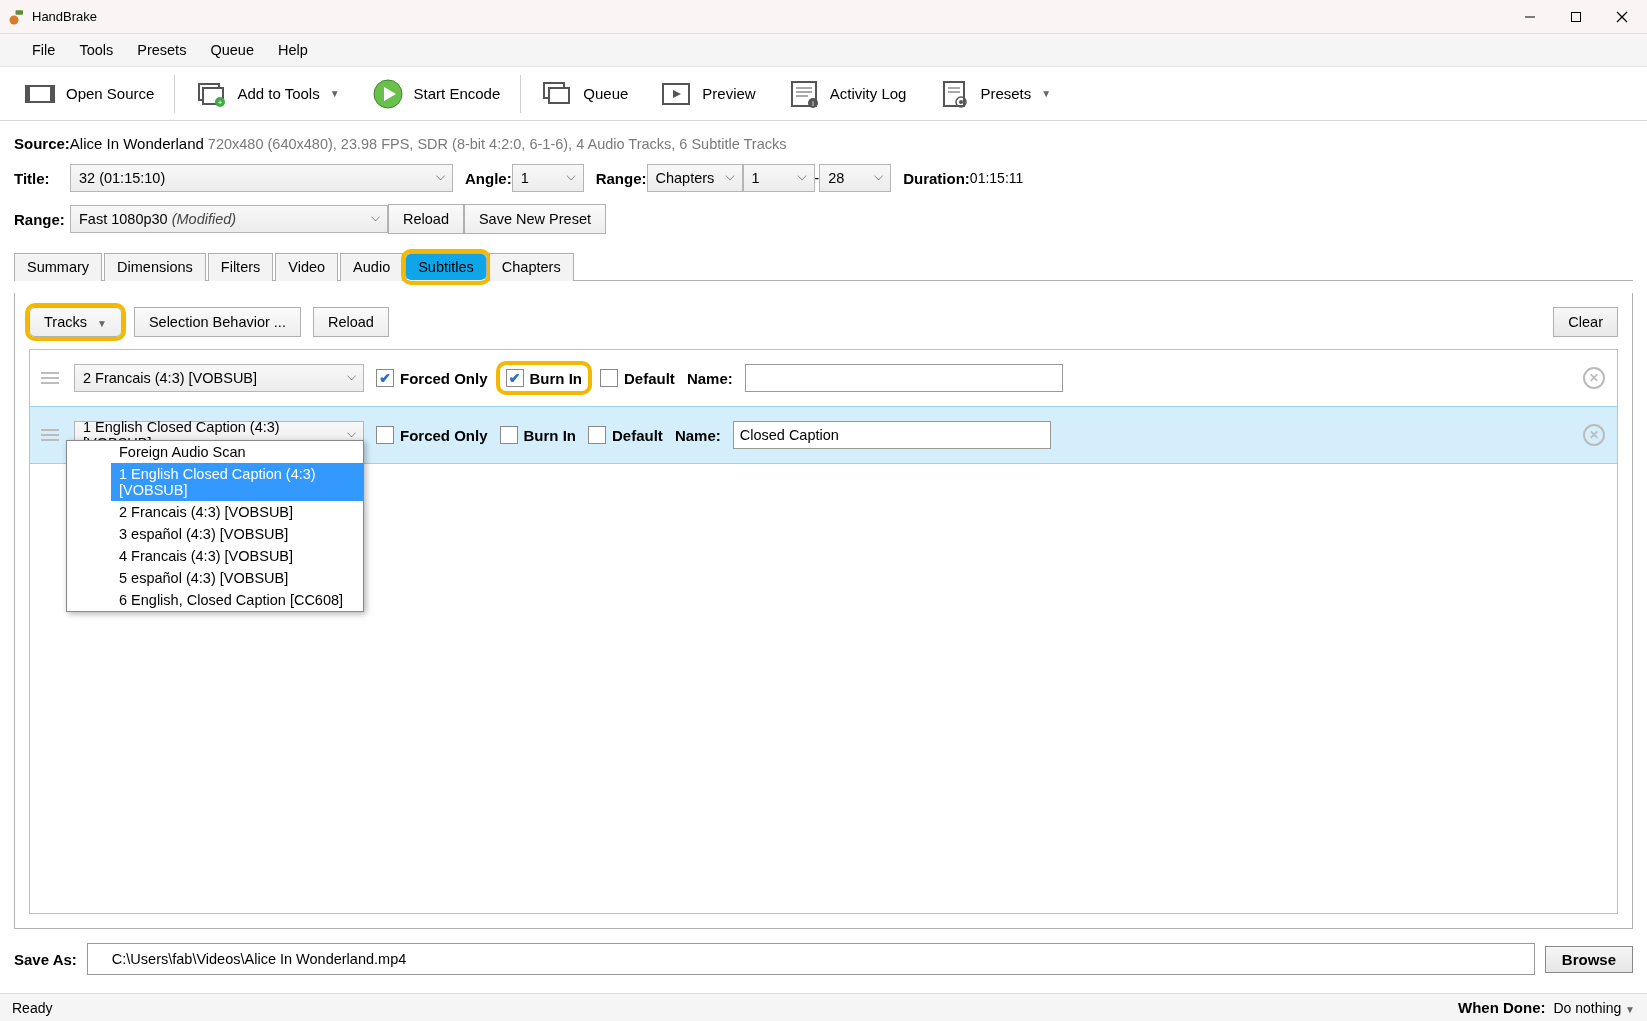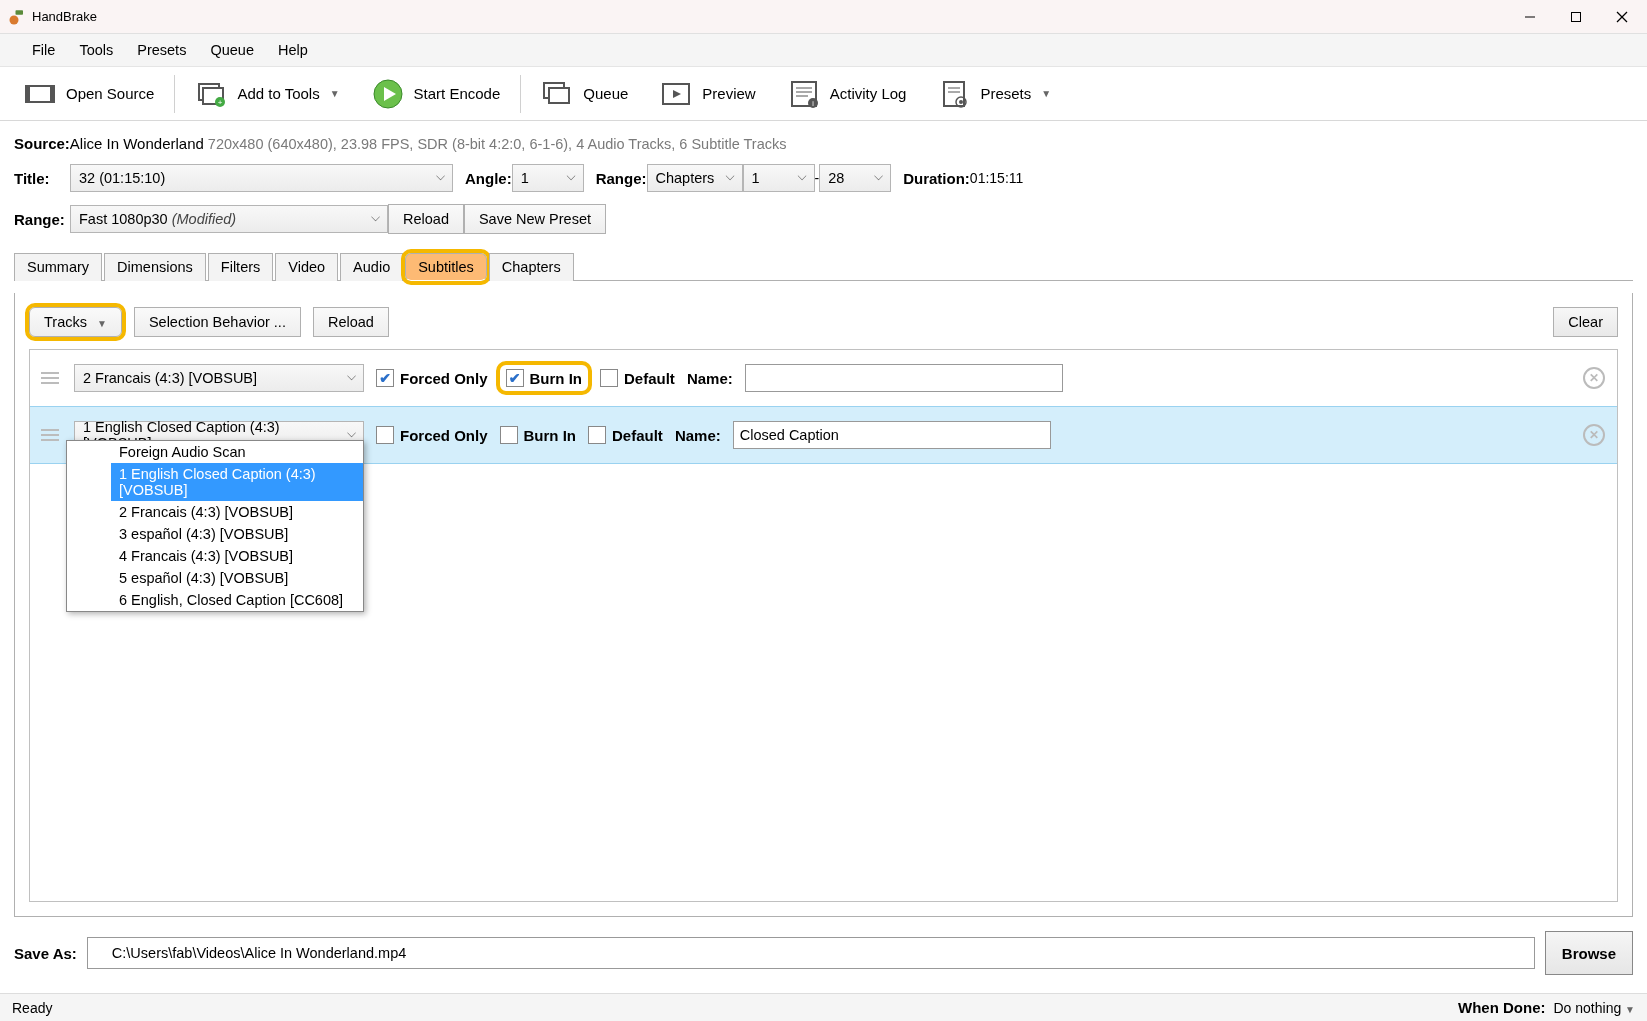--- a/index.html
+++ b/index.html
@@ -36,21 +36,21 @@
 .select::after { content: "⌵"; position: absolute; right: 7px; top: 4px; color: #555; font-size: 12px; }
 .select.wide { width: 383px; }
 .btn { background: linear-gradient(#fafafa,#eee); border: 1px solid #b0b0b0; padding: 5px 14px; font-size: 14.5px; cursor: pointer; height: 30px; }
 
 .preset-row .select { width: 318px; font-style: normal; }
 .preset-mod { font-style: italic; color: #444; margin-left: 4px; }
 
 
 .tabs-row { display: flex; border-bottom: 1px solid #b0b0b0; margin-top: 6px; }
 .tab { padding: 5px 12px; border: 1px solid #b0b0b0; border-bottom: none; background: #f3f3f3; cursor: pointer; font-size: 14.5px; margin-right: 2px; position: relative; top: 1px; }
-.tab.active { background: #fdba74; border-bottom: 1px solid #fff; }
+.tab.active { background: #0ea5e9; border-bottom: 1px solid #fff; }
 .highlight-tab { outline: 4px solid #f5b800; border-radius: 6px; }
 
 .tab-body { border: 1px solid #b0b0b0; border-top: none; padding: 14px; flex: 1; display: flex; flex-direction: column; gap: 12px; }
 .upper-controls { display: flex; gap: 12px; align-items: center; }
 .btn-highlight { outline: 4px solid #f5b800; border-radius: 6px; }
 .clear-btn { margin-left: auto; background:linear-gradient(#f7f7f7,#e9e9e9); }
 
 .tracks-area { border: 1px solid #c0c0c0; flex: 1; position: relative; }
 
 .track-row { display: flex; align-items: center; gap: 12px; padding: 14px 12px 14px 8px; }
@@ -67,21 +67,21 @@
 .remove-btn { margin-left: auto; width: 22px; height: 22px; border: 2px solid #bbb; border-radius: 50%; display: flex; align-items: center; justify-content: center; color: #bbb; cursor: pointer; font-weight: bold; }
 .remove-btn::after { content: "✕"; font-size: 12px; }
 
 .dropdown-menu { position: absolute; left: 36px; top: 90px; width: 298px; background: #fff; border: 1px solid #888; box-shadow: 2px 2px 6px rgba(0,0,0,.3); z-index: 10; padding-left: 44px; }
 .dropdown-menu .opt { padding: 3px 8px; font-size: 14.5px; cursor: pointer; }
 .dropdown-menu .opt.hov { background: #3399ff; color: #fff; }
 
 
 .save-row { display: flex; gap: 10px; align-items: center; padding: 2px 0 8px 0; }
 .save-input { flex: 1; height: 32px; border: 1px solid #999; padding: 0 24px; font-size: 14.5px; }
-.browse-btn { height: 44px; padding: 0 16px; border: 1px solid #888; background: linear-gradient(#f5f5f5,#e6e6e6); font-size: 15px; font-weight: 600; cursor: pointer; }
+.browse-btn { height: 27px; padding: 0 16px; border: 1px solid #888; background: linear-gradient(#f5f5f5,#e6e6e6); font-size: 15px; font-weight: 600; cursor: pointer; }
 
 
 .statusbar { height: 28px; background: #f5f5f5; border-top: 1px solid #ddd; display: flex; align-items: center; padding: 0 12px; font-size: 14px; }
 .statusbar .right { margin-left: auto; display: flex; align-items: center; gap: 8px; }
 .when-done-val { cursor: pointer; }
 </style>
 </head>
 <body>
 
 <div class="titlebar">

